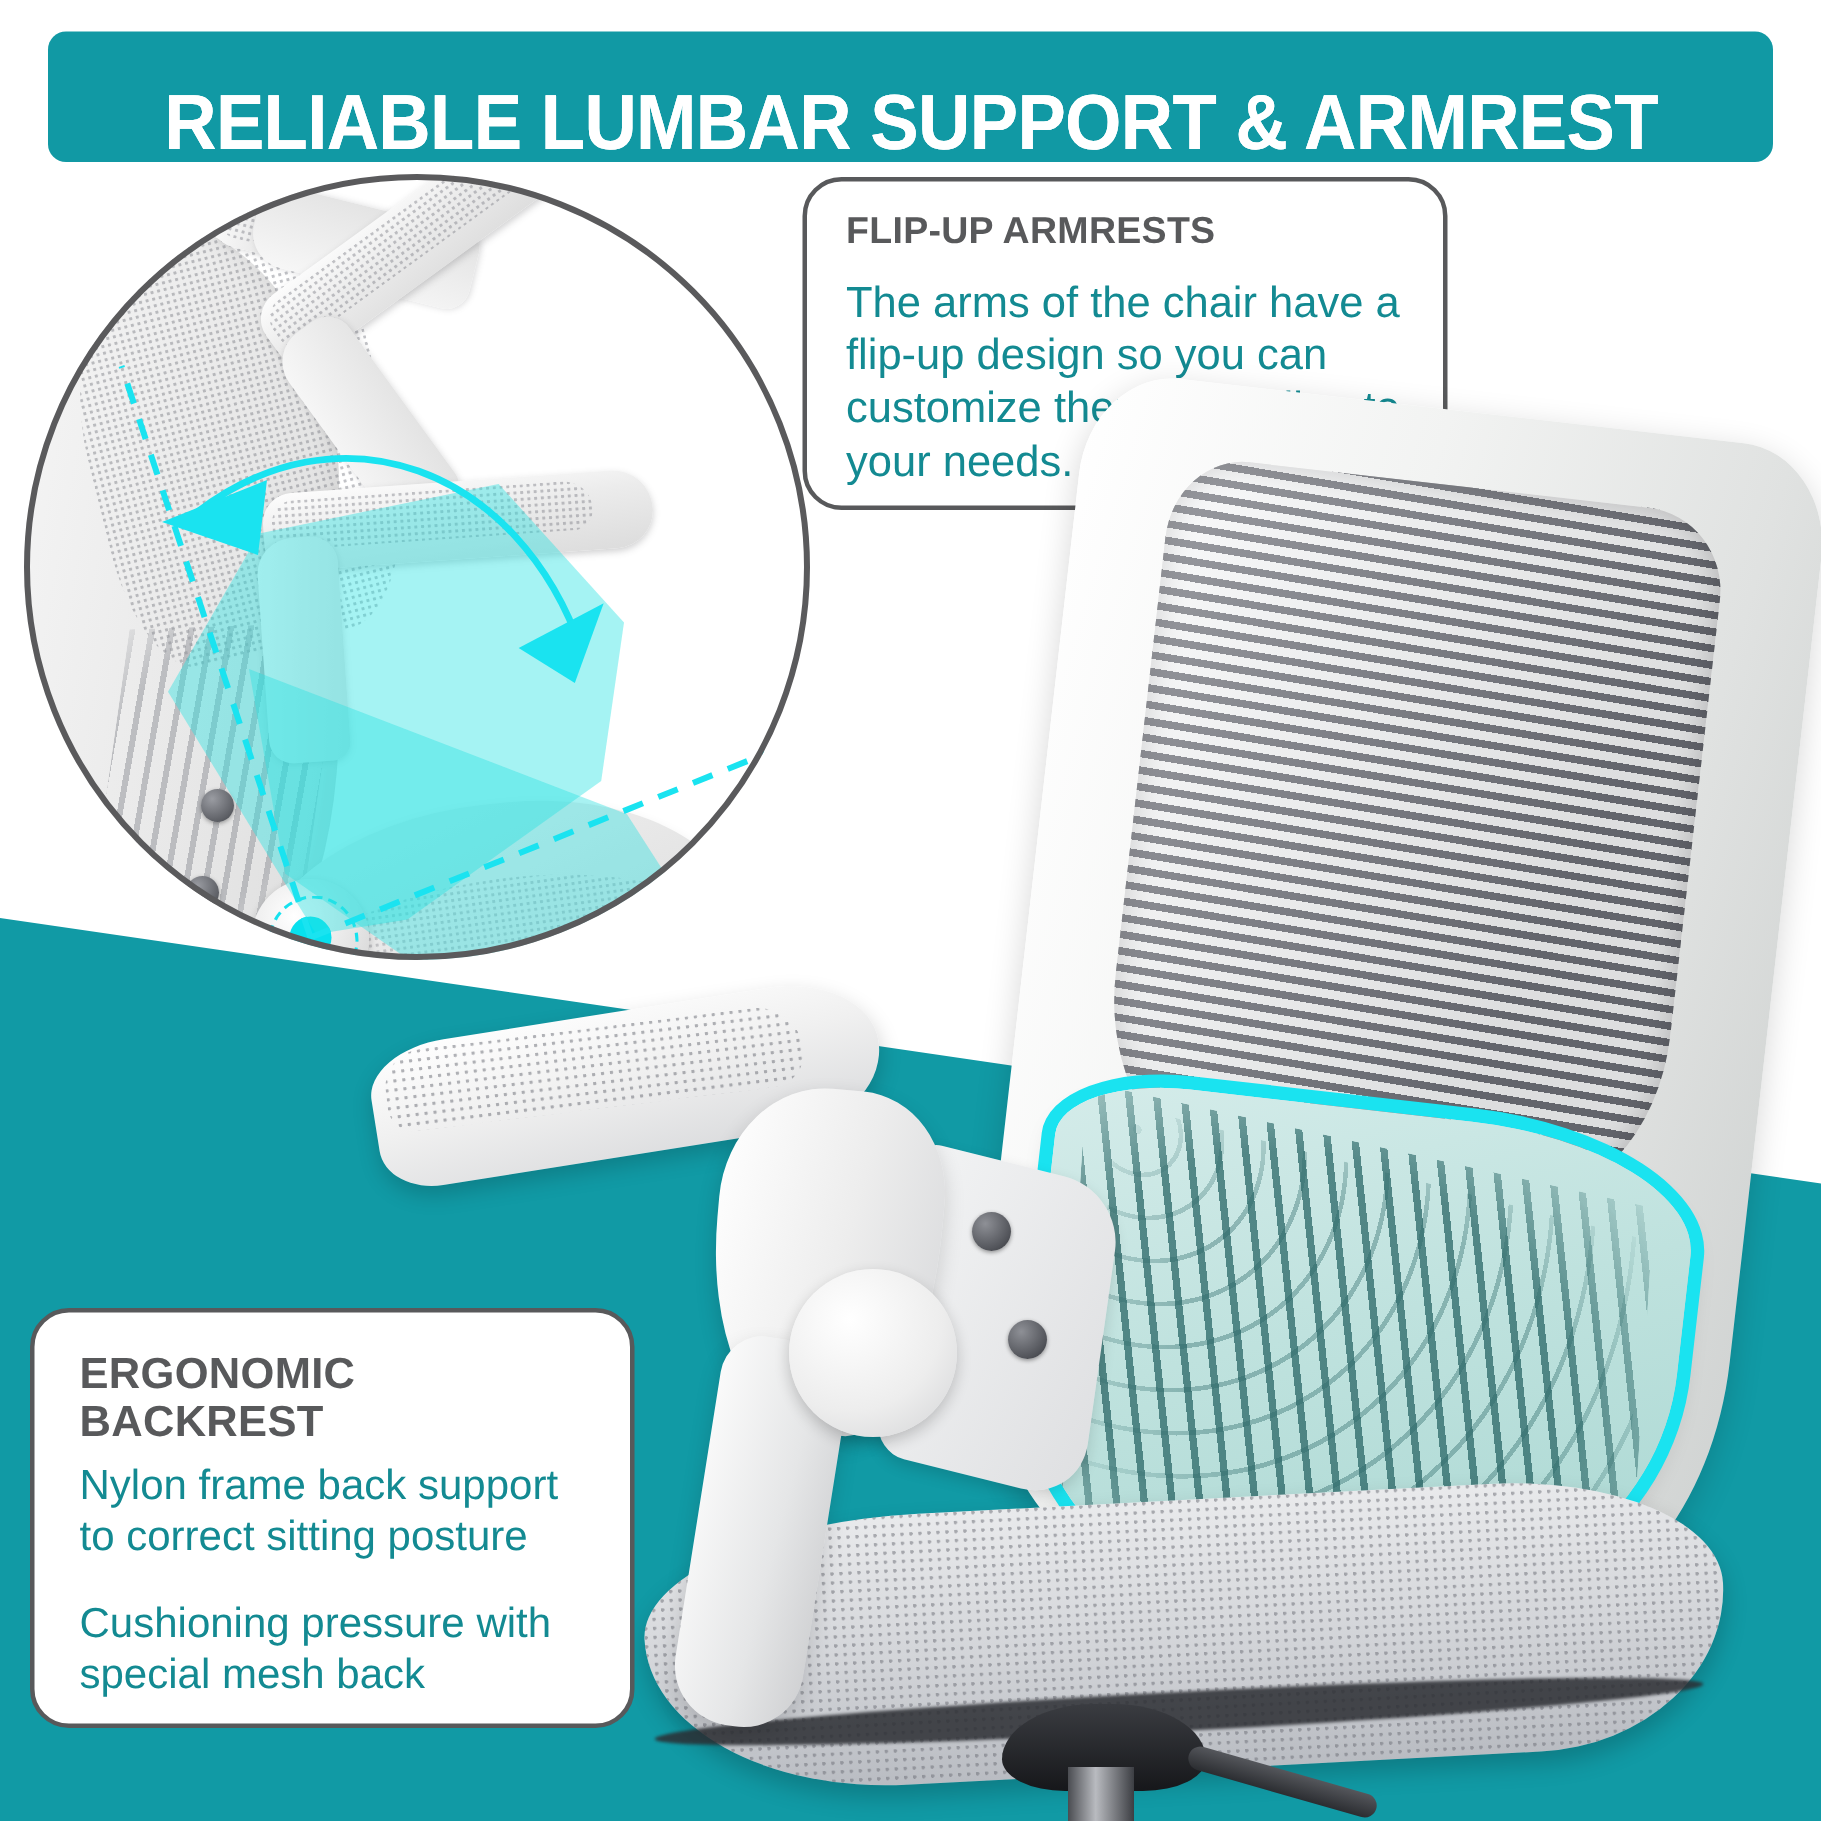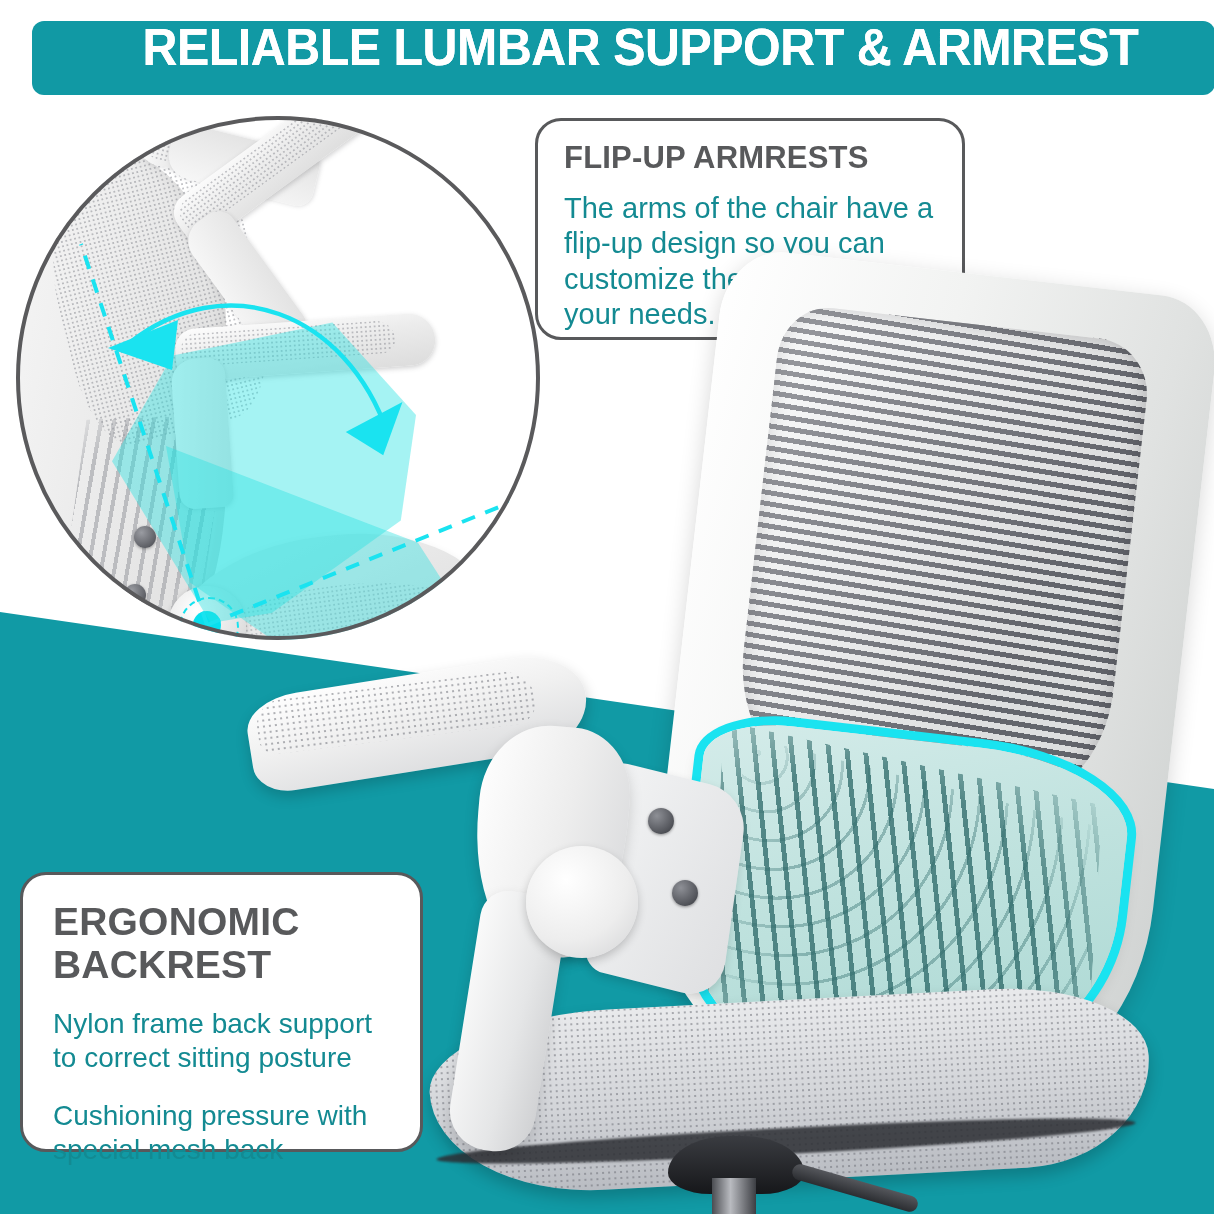--- a/index.html
+++ b/index.html
@@ -6,23 +6,23 @@
   body{width:1214px;height:1214px;font-family:"Liberation Sans",sans-serif;overflow:hidden;}
   #stage{position:relative;width:1214px;height:1214px;background:#ffffff;overflow:hidden;}
 
   
   .teal-band{position:absolute;left:0;top:0;width:1214px;height:1214px;
     background:#119aa5;
     clip-path:polygon(0 612px, 1214px 789px, 1214px 1214px, 0 1214px);
     z-index:1;}
 
   
-  .banner{position:absolute;left:32px;top:21px;width:1150px;height:74px;
+  .banner{position:absolute;left:32px;top:21px;width:1150px;height:87px;
     background:#1199a4;border-radius:12px;z-index:40;
-    display:flex;align-items:flex-start;justify-content:center;padding-left:33px;}
+    display:flex;align-items:flex-end;justify-content:center;}
   .banner-text{color:#ffffff;font-family:"Liberation Sans",sans-serif;
     font-weight:bold;font-size:52px;letter-spacing:-0.5px;
     transform:scaleX(0.93);transform-origin:center;white-space:nowrap;
     line-height:1;text-shadow:0 0 0 #fff;}
 
   
   .inset-wrap{position:absolute;left:16px;top:116px;width:524px;height:524px;z-index:20;}
   .inset-circle{position:absolute;inset:0;border-radius:50%;overflow:hidden;background:#ffffff;}
   .inset-ring{position:absolute;inset:0;border-radius:50%;border:4px solid #5a5a5c;
     box-sizing:border-box;pointer-events:none;z-index:30;}
@@ -178,25 +178,25 @@
     background:radial-gradient(circle at 34% 30%,#8e9096,#53555b 68%,#35373c);
     box-shadow:0 1px 3px rgba(0,0,0,.4);}
 
   
   .callout{position:absolute;background:#ffffff;border:3px solid #58595b;
     border-radius:26px;box-sizing:border-box;}
   #callout-armrests{left:535px;top:118px;width:430px;height:222px;z-index:18;
     padding:20px 26px 0 26px;}
   #callout-backrest{left:20px;top:872px;width:403px;height:280px;z-index:26;
     padding:26px 28px 0 30px;}
-  .c-title{color:#58595b;font-weight:bold;font-size:31px;line-height:1.1;
+  .c-title{color:#58595b;font-weight:bold;font-size:25px;line-height:1.1;
     letter-spacing:.2px;margin:0 0 16px 0;}
   .c-body{color:#138a92;font-size:29px;line-height:1.22;margin:0;}
   .c-body + .c-body{margin-top:24px;}
-  #callout-backrest .c-title{font-size:39px;margin-bottom:20px;}
+  #callout-backrest .c-title{font-size:29px;margin-bottom:8px;}
   #callout-backrest .c-body{font-size:28px;}
 </style>
 </head>
 <body>
 
 <div id="stage">
 
   <div class="teal-band"></div>
 
   <div class="chair">

